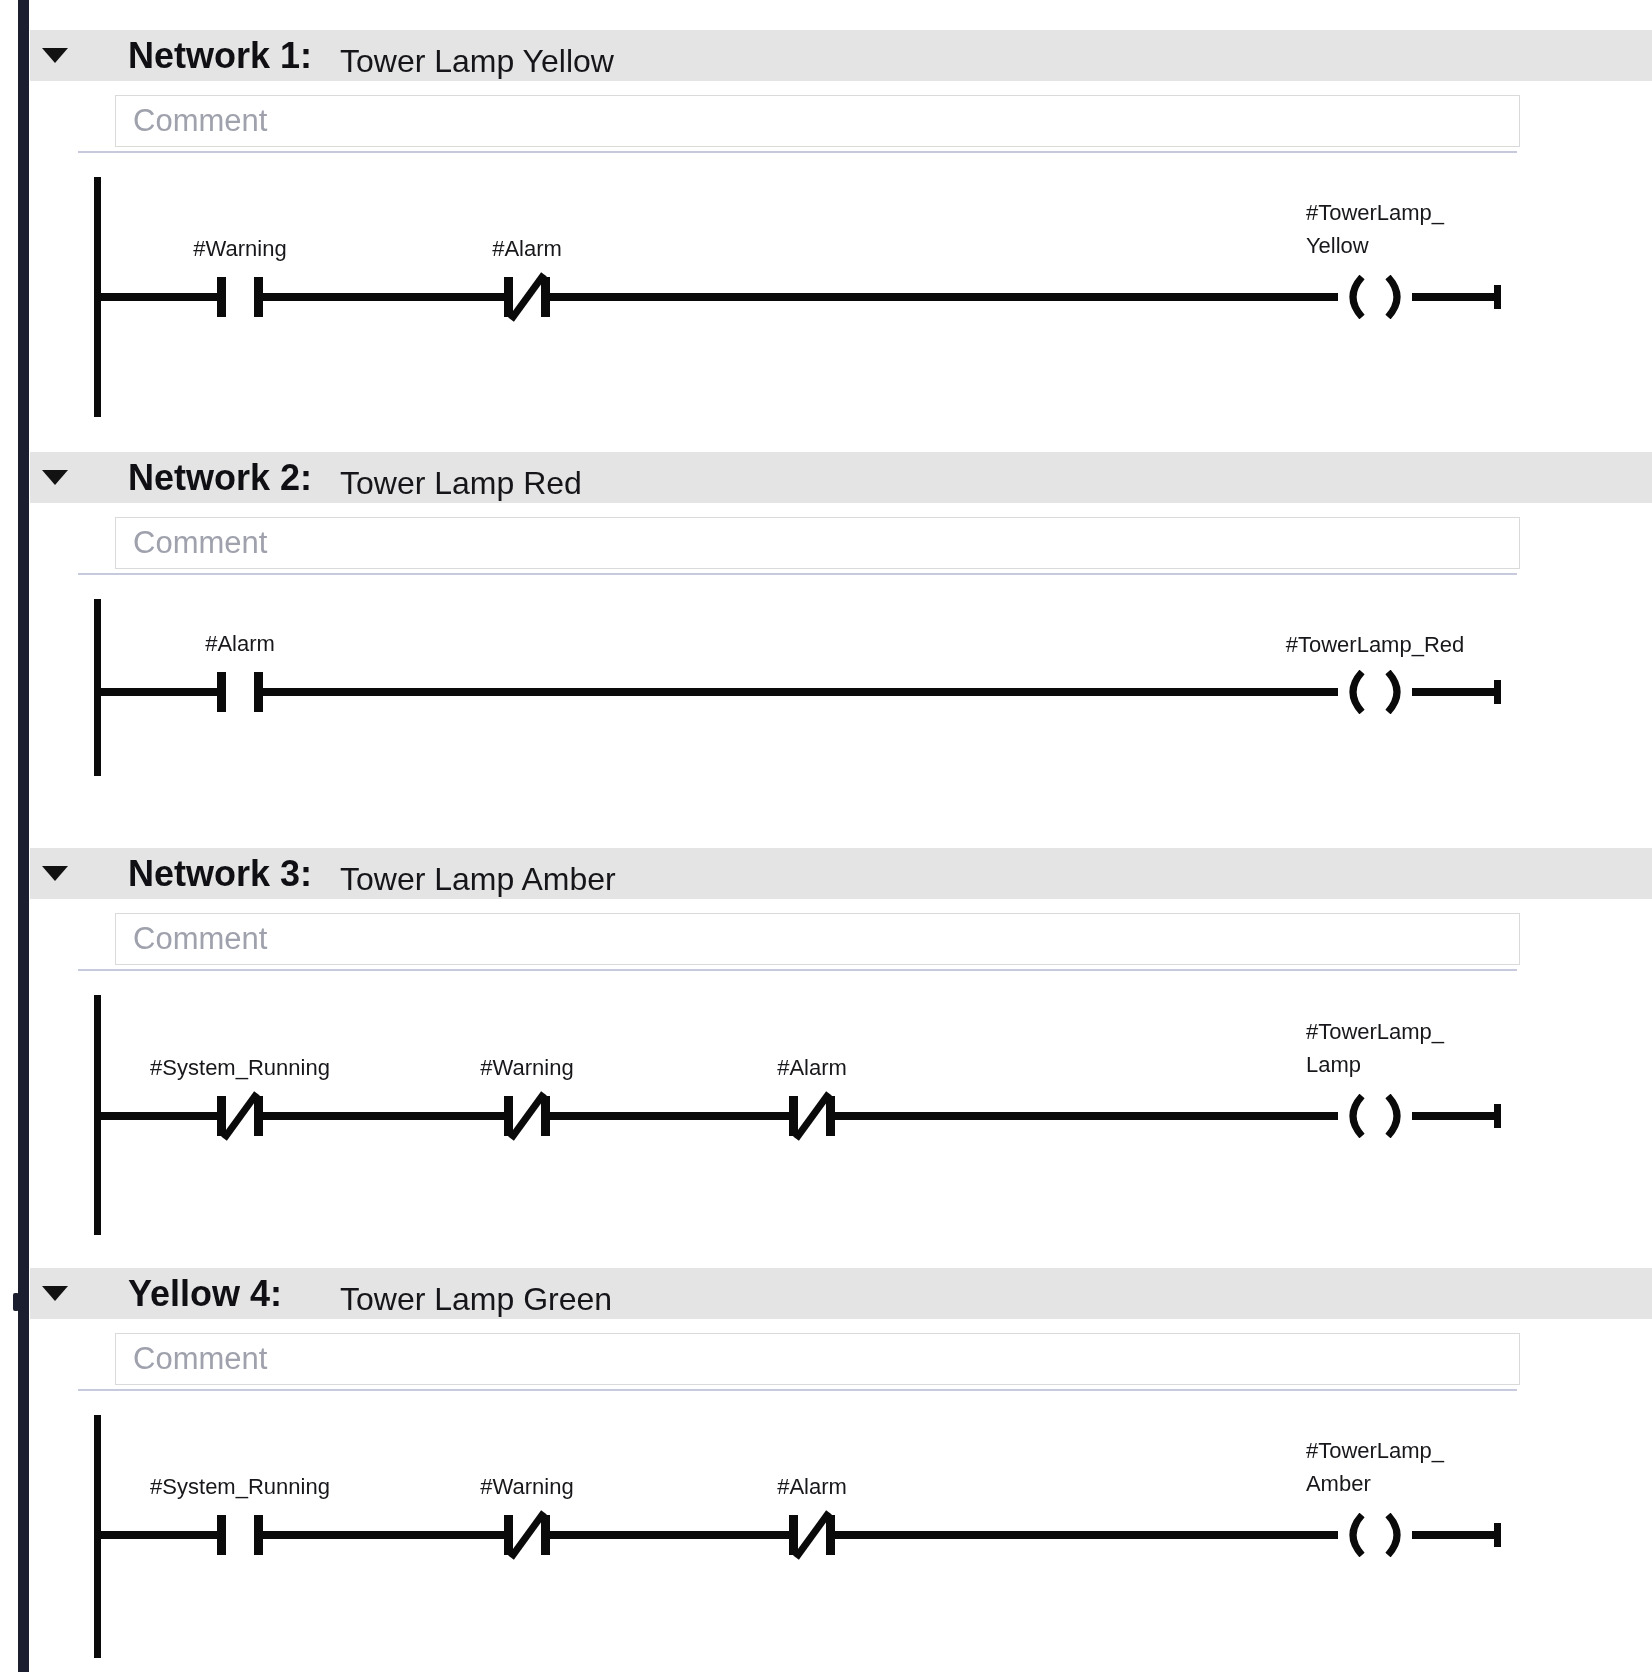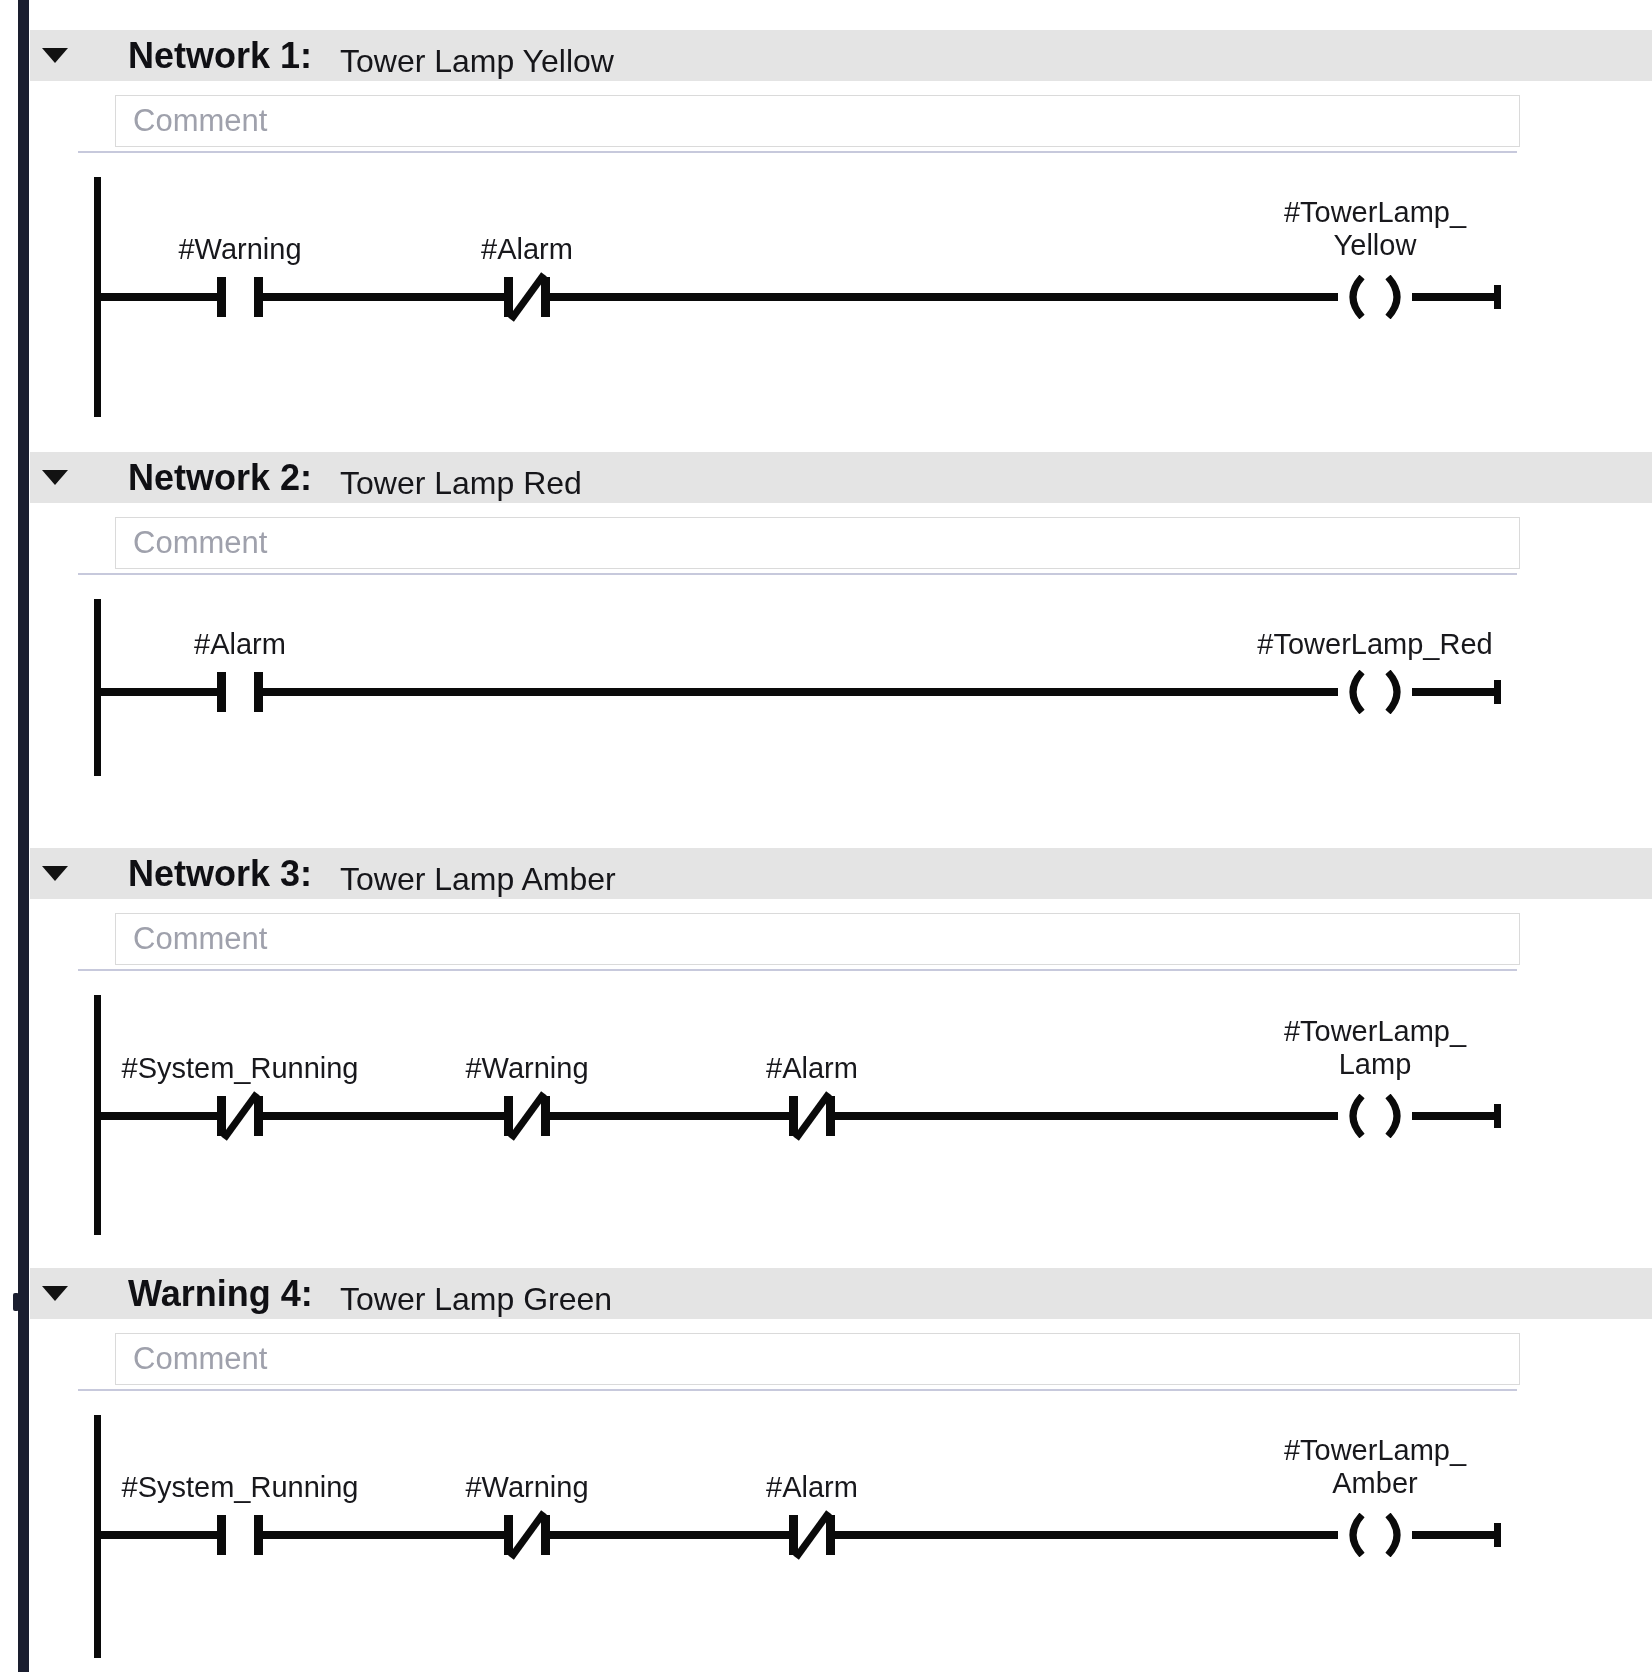--- a/index.html
+++ b/index.html
@@ -29,21 +29,21 @@
     left:115px;top:65px;width:1405px;height:52px;background:#fff;
     border:1px solid #dadada;cursor:text;
   }
   .comment span{
     position:absolute;left:17px;top:0;font-size:31px;color:var(--comment);line-height:50px;white-space:nowrap;
   }
   .sep{left:78px;top:121px;width:1439px;height:2px;background:var(--sep);}
   .rung{left:0;top:0;width:1652px;}
   .ink{background:var(--wire);}
   .oplabel{
-    font-size:29px;color:var(--ink-text);text-align:center;
+    font-size:22px;color:var(--ink-text);text-align:left;
     white-space:nowrap;line-height:32px;cursor:text;
   }
   .coil-lab{line-height:33px;}
 </style>
 </head>
 <body>
 
 <div class="abs sidebar"></div>
 <div class="abs sidebar-notch"></div>
 
@@ -168,21 +168,21 @@
         <div>#TowerLamp_</div>
         <div>Lamp</div>
       </div>
       <div class="abs ink" style="left: 1494px; top: 256px; width: 7px; height: 24px;"></div>
     </div>
 </section>
 
 <section class="abs network" style="top: 1268px; height: 405px;">
   <header class="abs net-header">
     <span class="abs tri"></span>
-    <span class="abs net-name">Warning 4:</span>
+    <span class="abs net-name">Yellow 4:</span>
     <span class="abs net-title">Tower Lamp Green</span>
     <span class="abs watermark"></span>
   </header>
   <div class="abs comment">
     <span>Comment</span>
   </div>
   <div class="abs sep"></div>
   <div class="abs rung" style="height: 390px;">
       <div class="abs ink" style="left: 94px; top: 147px; width: 7px; height: 243px;"></div>
       <div class="abs ink" style="left: 94px; top: 263px; width: 1403px; height: 8px;"></div>

